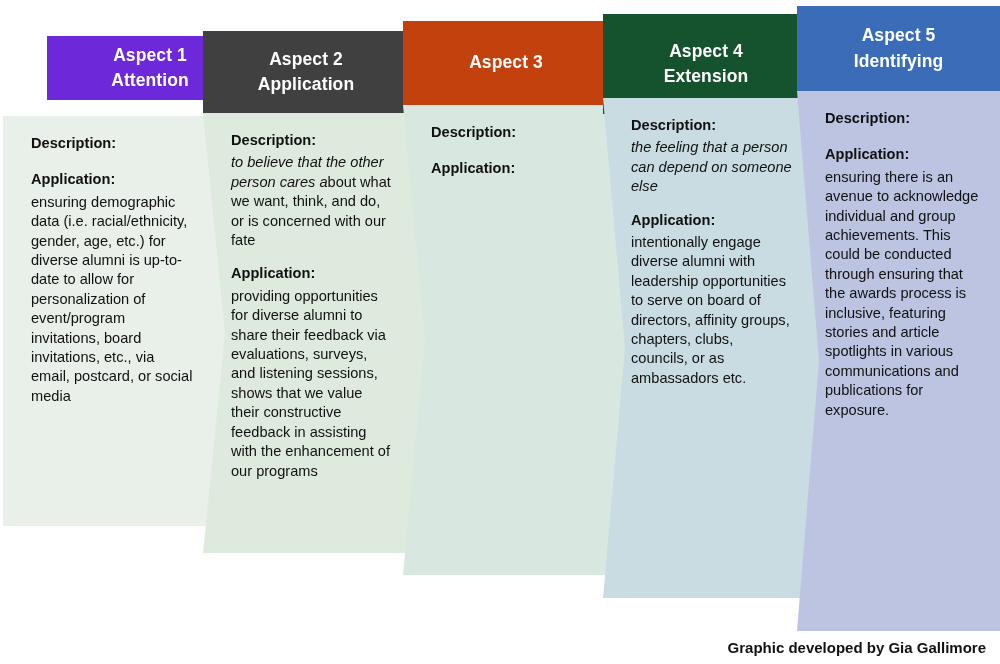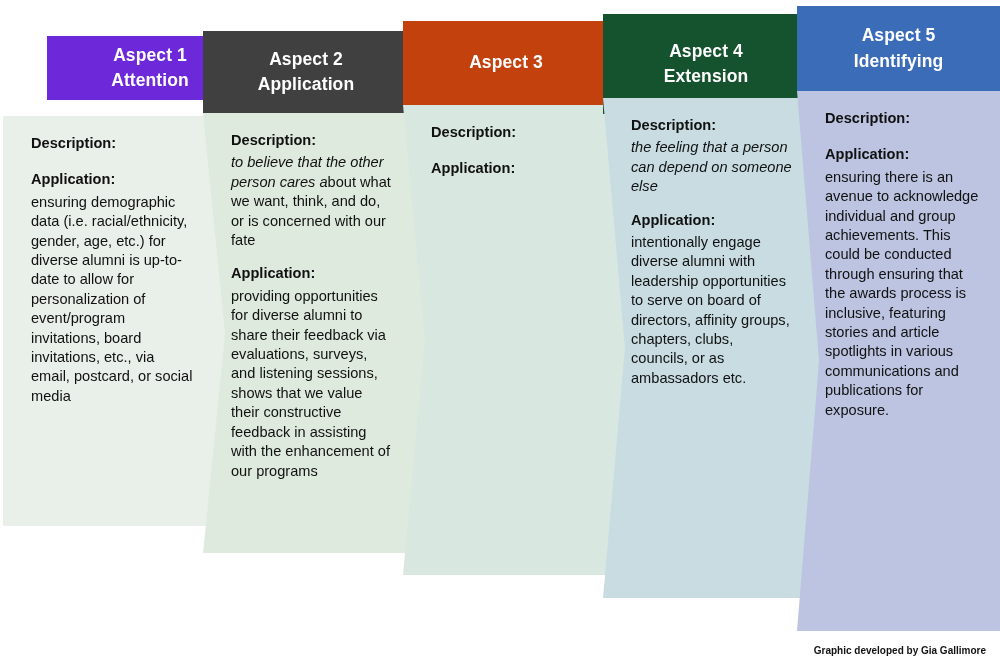--- a/index.html
+++ b/index.html
@@ -58,21 +58,21 @@
   .app{display:block;}
 
   
   .ch0{clip-path:polygon(0 0, calc(100% - 22px) 0, 100% 50%, calc(100% - 22px) 100%, 0 100%);}
   .chN{clip-path:polygon(0 0, calc(100% - 22px) 0, 100% 50%, calc(100% - 22px) 100%, 0 100%, 22px 50%);}
 
   #footer{
     position:absolute;
     right:14px;
     bottom:8px;
-    font-size:10px;
+    font-size:15px;
     font-weight:bold;
     color:#111111;
     white-space:nowrap;
   }
 </style>
 </head>
 <body>
 
 <div id="stage">
     <div class="hdr" style="left: 3px; top: 36px; width: 206px; height: 64px; background: #6d28d9; margin-left: 44px;">

